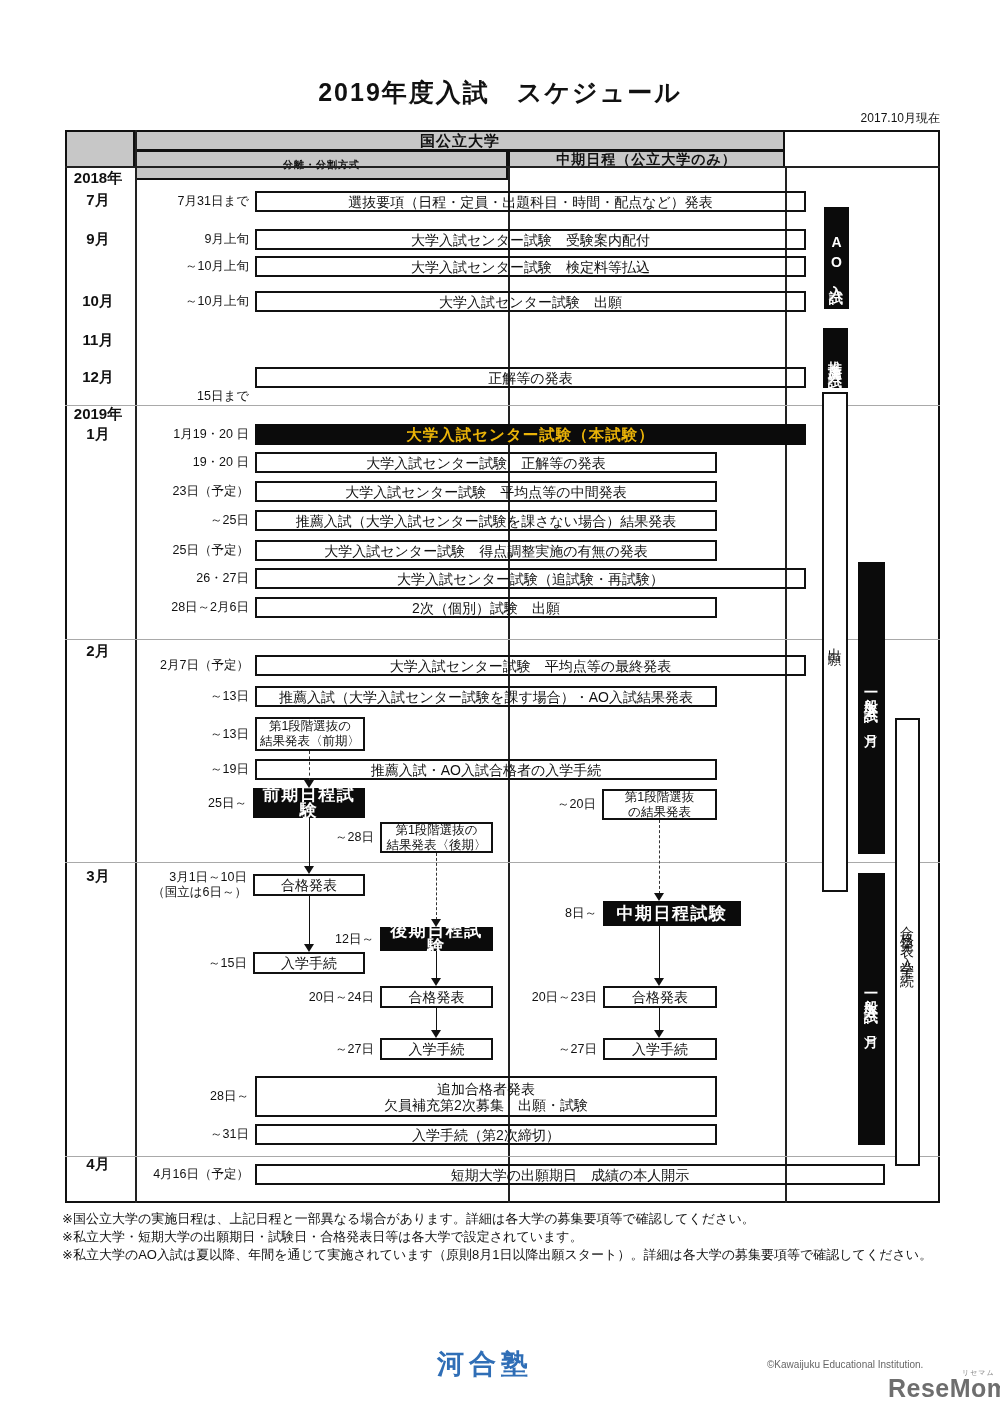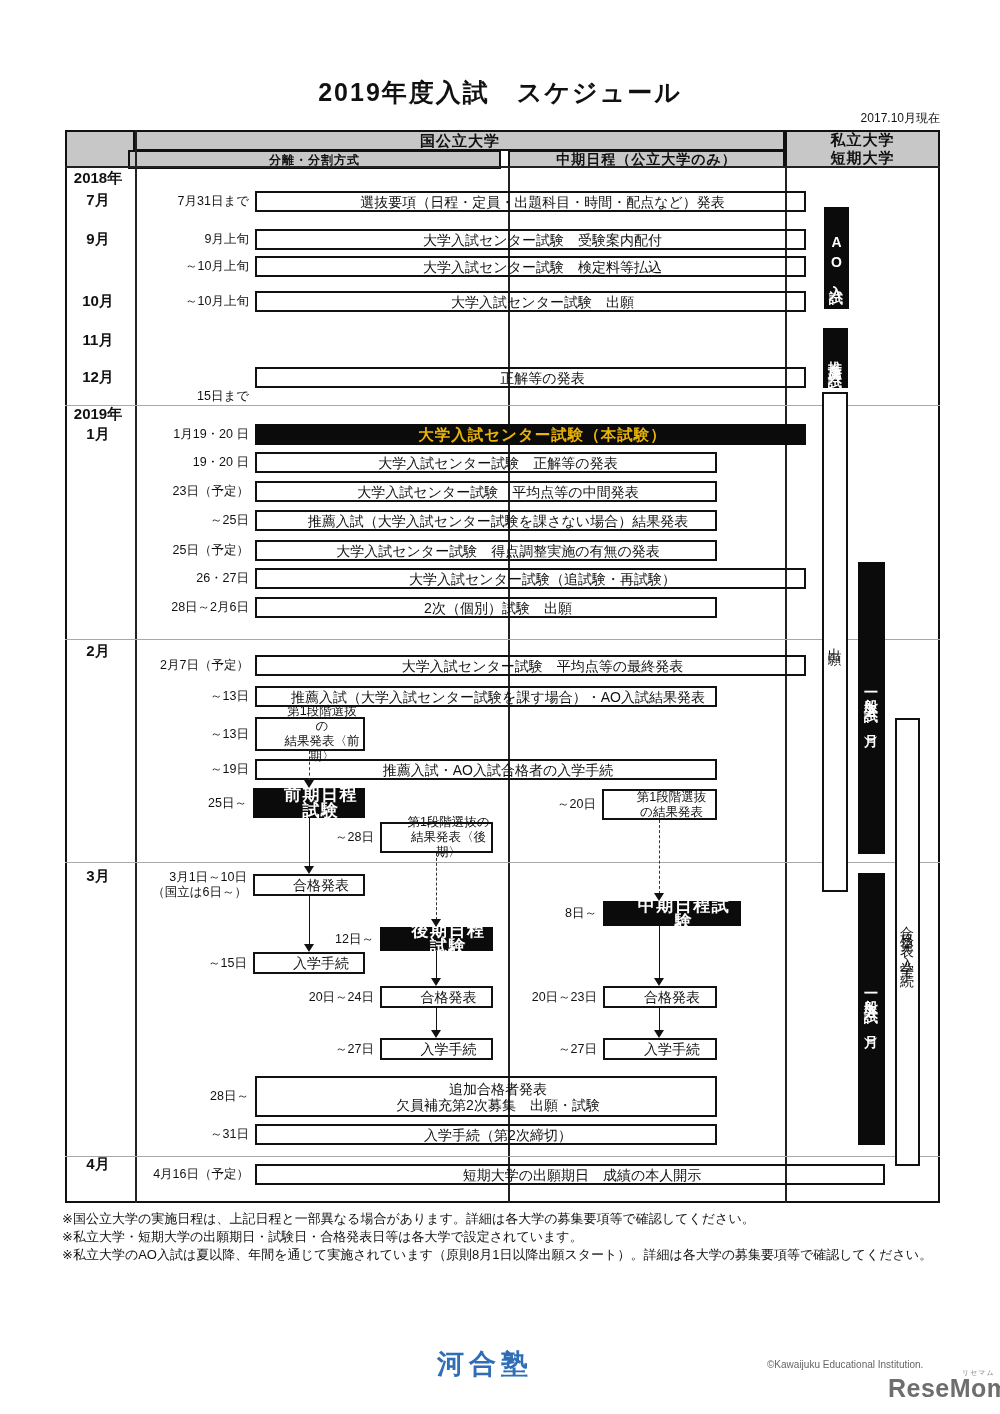--- a/index.html
+++ b/index.html
@@ -17,21 +17,21 @@
   .vline{position:absolute;width:2px;background:#222;z-index:1;}
   .hline{position:absolute;height:2px;background:#222;z-index:1;}
   .rowline{position:absolute;height:1px;background:#a9a9a9;z-index:1;}
   .outer{position:absolute;border:2px solid #111;box-sizing:border-box;z-index:1;}
 
   .month{position:absolute;left:65px;width:66px;text-align:center;
     font-size:15px;font-weight:600;z-index:2;}
 
   .bar{position:absolute;border:2px solid #111;box-sizing:border-box;background:transparent;
     display:flex;flex-direction:column;align-items:center;justify-content:center;
-    text-align:center;font-size:14px;line-height:16px;z-index:2;padding-left:24px;}
+    text-align:center;font-size:14px;line-height:16px;z-index:2;}
   .bar.black{background:#0b0b0b;color:#eab308;border-color:#0b0b0b;font-weight:bold;
     font-size:15.5px;letter-spacing:1px;}
   .bar.big{background:#0b0b0b;color:#fff;border-color:#0b0b0b;font-weight:bold;
     font-size:17px;letter-spacing:1.5px;}
   .bar.small{font-size:12.5px;line-height:15px;}
 
   .datelabel{position:absolute;width:150px;text-align:right;font-size:12.5px;
     line-height:15px;z-index:2;}
 
   .arrowline{position:absolute;z-index:2;}
@@ -66,29 +66,25 @@
   <div class="outer" style="left:65px;top:130px;width:875px;height:1073px;"></div>
   <div class="vline" style="left:135px;top:130px;height:1073px;"></div>
   <div class="vline" style="left:508px;top:168px;height:1035px;"></div>
   <div class="vline" style="left:785px;top:168px;height:1035px;"></div>
   <div class="hline" style="left:65px;top:166px;width:875px;"></div>
 
   <div class="hcell" style="left:65px;top:130px;width:70px;height:38px;"></div>
   <div class="hcell" style="left:135px;top:130px;width:650px;height:21px;">
     <span>国公立大学</span>
   </div>
-  <div class="hcell" style="left:128px;top:150px;width:373px;height:19px;font-size:12px;">
+  <div class="hcell" style="left:135px;top:150px;width:373px;height:30px;font-size:10px;">
     <span>分離・分割方式</span>
   </div>
   <div class="hcell" style="left:508px;top:150px;width:277px;height:18px;font-size:14px;">
     <span>中期日程（公立大学のみ）</span>
-  </div>
-  <div class="hcell" style="left:785px;top:130px;width:155px;height:38px;">
-    <span>私立大学</span>
-    <span>短期大学</span>
   </div>
 
   <div id="gen">
       <div class="rowline" style="left: 65px; top: 405px; width: 875px;"></div>
       <div class="rowline" style="left: 65px; top: 639px; width: 875px;"></div>
       <div class="rowline" style="left: 65px; top: 862px; width: 875px;"></div>
       <div class="rowline" style="left: 65px; top: 1156px; width: 875px;"></div>
       <div class="month" style="top: 169px;">2018年</div>
       <div class="month" style="top: 191px;">7月</div>
       <div class="month" style="top: 230px;">9月</div>

